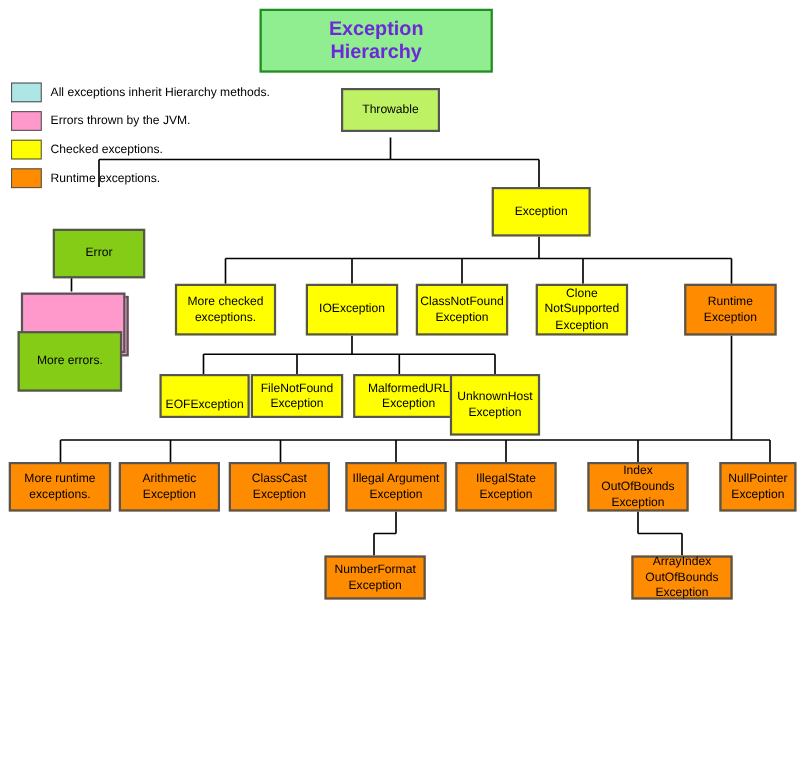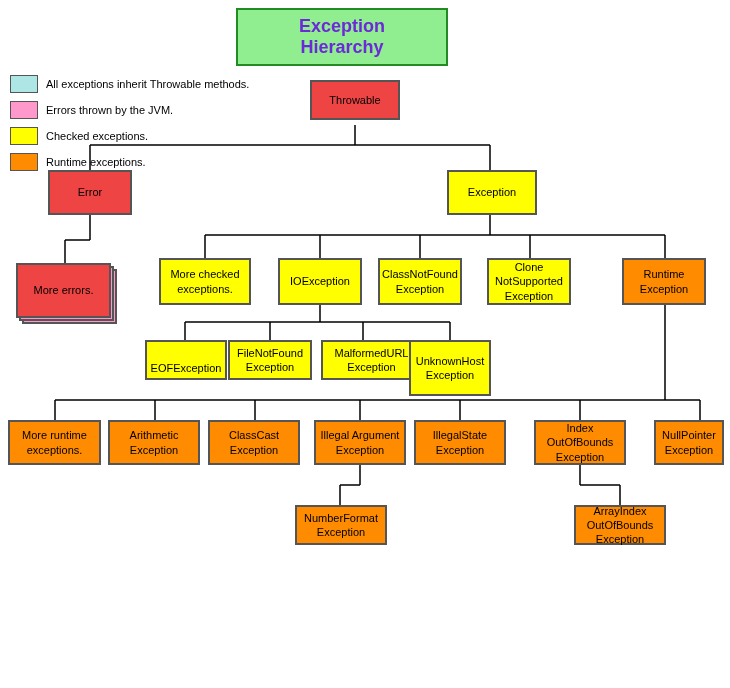--- a/index.html
+++ b/index.html
@@ -78,22 +78,22 @@
       border: 2px solid #555;
       text-align: center;
       display: flex;
       align-items: center;
       justify-content: center;
       font-size: 11px;
       font-weight: normal;
       line-height: 1.3;
       padding: 3px 4px;
     }
-    .node-cyan { background: #ef4444; }
-    .node-pink { background: #ef4444; }
+    .node-cyan { background: #bef264; }
+    .node-pink { background: #84cc16; margin-top: 38px; }
     .node-yellow { background: #ffff00; }
     .node-orange { background: #ff8c00; color: #000; }
 
     
     .stacked-wrapper {
       position: absolute;
     }
     .stack-back2 {
       position: absolute;
       top: 6px;
@@ -116,21 +116,21 @@
 </head>
 <body>
 
 <div class="page-container">
 
   <div class="title-box">Exception Hierarchy</div>
 
   <div class="legend">
     <div class="legend-item">
       <div class="legend-box legend-cyan"></div>
-      <span>All exceptions inherit Throwable methods.</span>
+      <span>All exceptions inherit Hierarchy methods.</span>
     </div>
     <div class="legend-item">
       <div class="legend-box legend-pink"></div>
       <span>Errors thrown by the JVM.</span>
     </div>
     <div class="legend-item">
       <div class="legend-box legend-yellow"></div>
       <span>Checked exceptions.</span>
     </div>
     <div class="legend-item">

